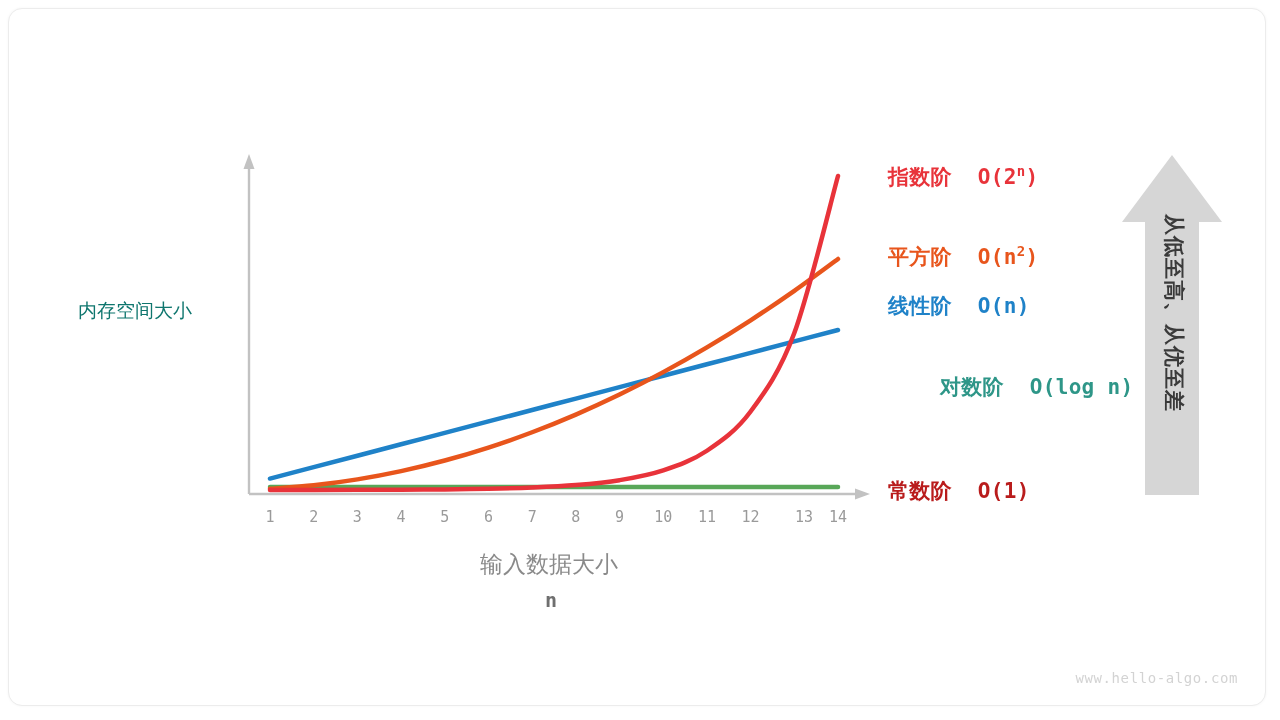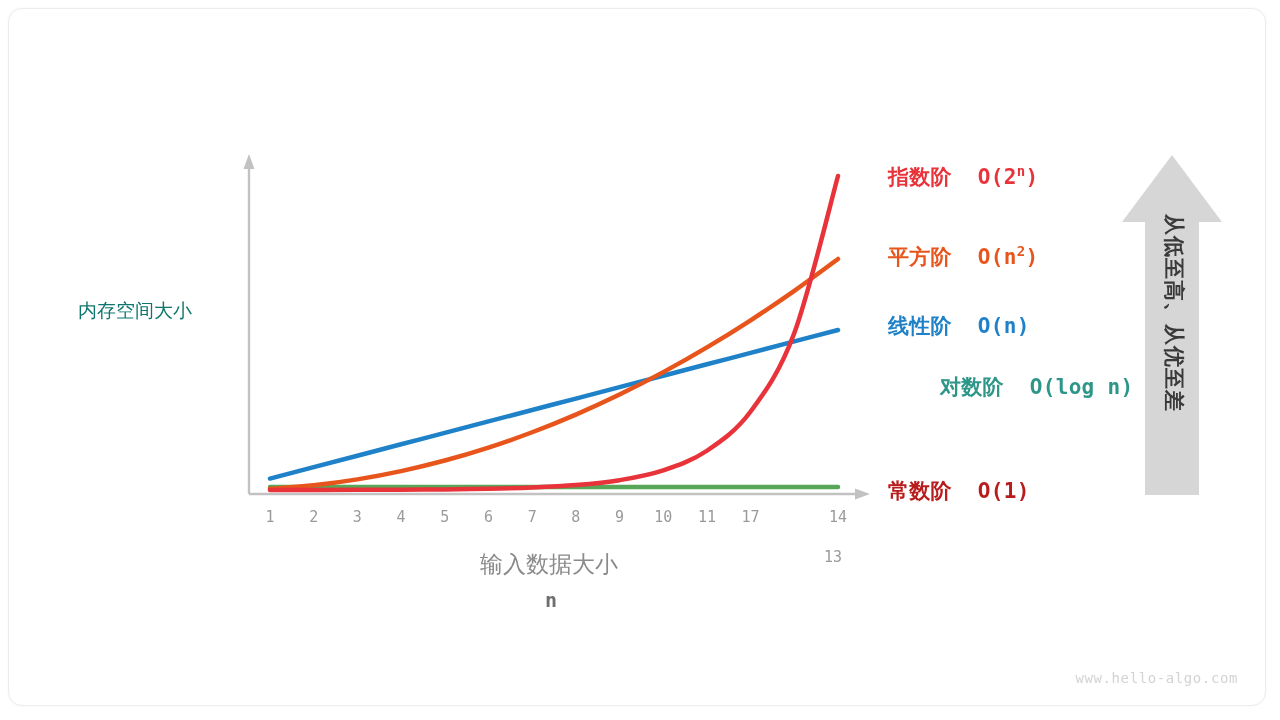--- a/index.html
+++ b/index.html
@@ -166,29 +166,29 @@
       <div class="tick-label" style="left: 298.692px;">2</div>
       <div class="tick-label" style="left: 342.385px;">3</div>
       <div class="tick-label" style="left: 386.077px;">4</div>
       <div class="tick-label" style="left: 429.769px;">5</div>
       <div class="tick-label" style="left: 473.462px;">6</div>
       <div class="tick-label" style="left: 517.154px;">7</div>
       <div class="tick-label" style="left: 560.846px;">8</div>
       <div class="tick-label" style="left: 604.538px;">9</div>
       <div class="tick-label" style="left: 648.231px;">10</div>
       <div class="tick-label" style="left: 691.923px;">11</div>
-      <div class="tick-label" style="left: 735.615px;">17</div>
-      <div class="tick-label" style="left: 818px; margin-top: 40px;">13</div>
+      <div class="tick-label" style="left: 735.615px;">12</div>
+      <div class="tick-label" style="left: 789px;">13</div>
       <div class="tick-label" style="left: 823px;">14</div>
     </div>
 
   <div id="legend-container">
       <div class="legend-item" style="left: 888px; top: 163px; color: rgb(232, 51, 58);"><span class="legend-name">指数阶</span><span>&nbsp;&nbsp;</span><span class="legend-notation">O(2<sup>n</sup>)</span></div>
       <div class="legend-item" style="left: 888px; top: 243px; color: rgb(232, 85, 28);"><span class="legend-name">平方阶</span><span>&nbsp;&nbsp;</span><span class="legend-notation">O(n<sup>2</sup>)</span></div>
-      <div class="legend-item" style="left: 888px; top: 312px; color: rgb(31, 130, 200);"><span class="legend-name">线性阶</span><span>&nbsp;&nbsp;</span><span class="legend-notation">O(n)</span></div>
+      <div class="legend-item" style="left: 888px; top: 292px; color: rgb(31, 130, 200);"><span class="legend-name">线性阶</span><span>&nbsp;&nbsp;</span><span class="legend-notation">O(n)</span></div>
       <div class="legend-item" style="left: 940px; top: 373px; color: rgb(46, 150, 136);"><span class="legend-name">对数阶</span><span>&nbsp;&nbsp;</span><span class="legend-notation">O(log n)</span></div>
       <div class="legend-item" style="left: 888px; top: 477px; color: #b91c1c;"><span class="legend-name">常数阶</span><span>&nbsp;&nbsp;</span><span class="legend-notation">O(1)</span></div>
     </div>
 
   <div id="rank-arrow-text">从低至高、从优至差</div>
 
   <div id="watermark">www.hello-algo.com</div>
 
 </div>
 

